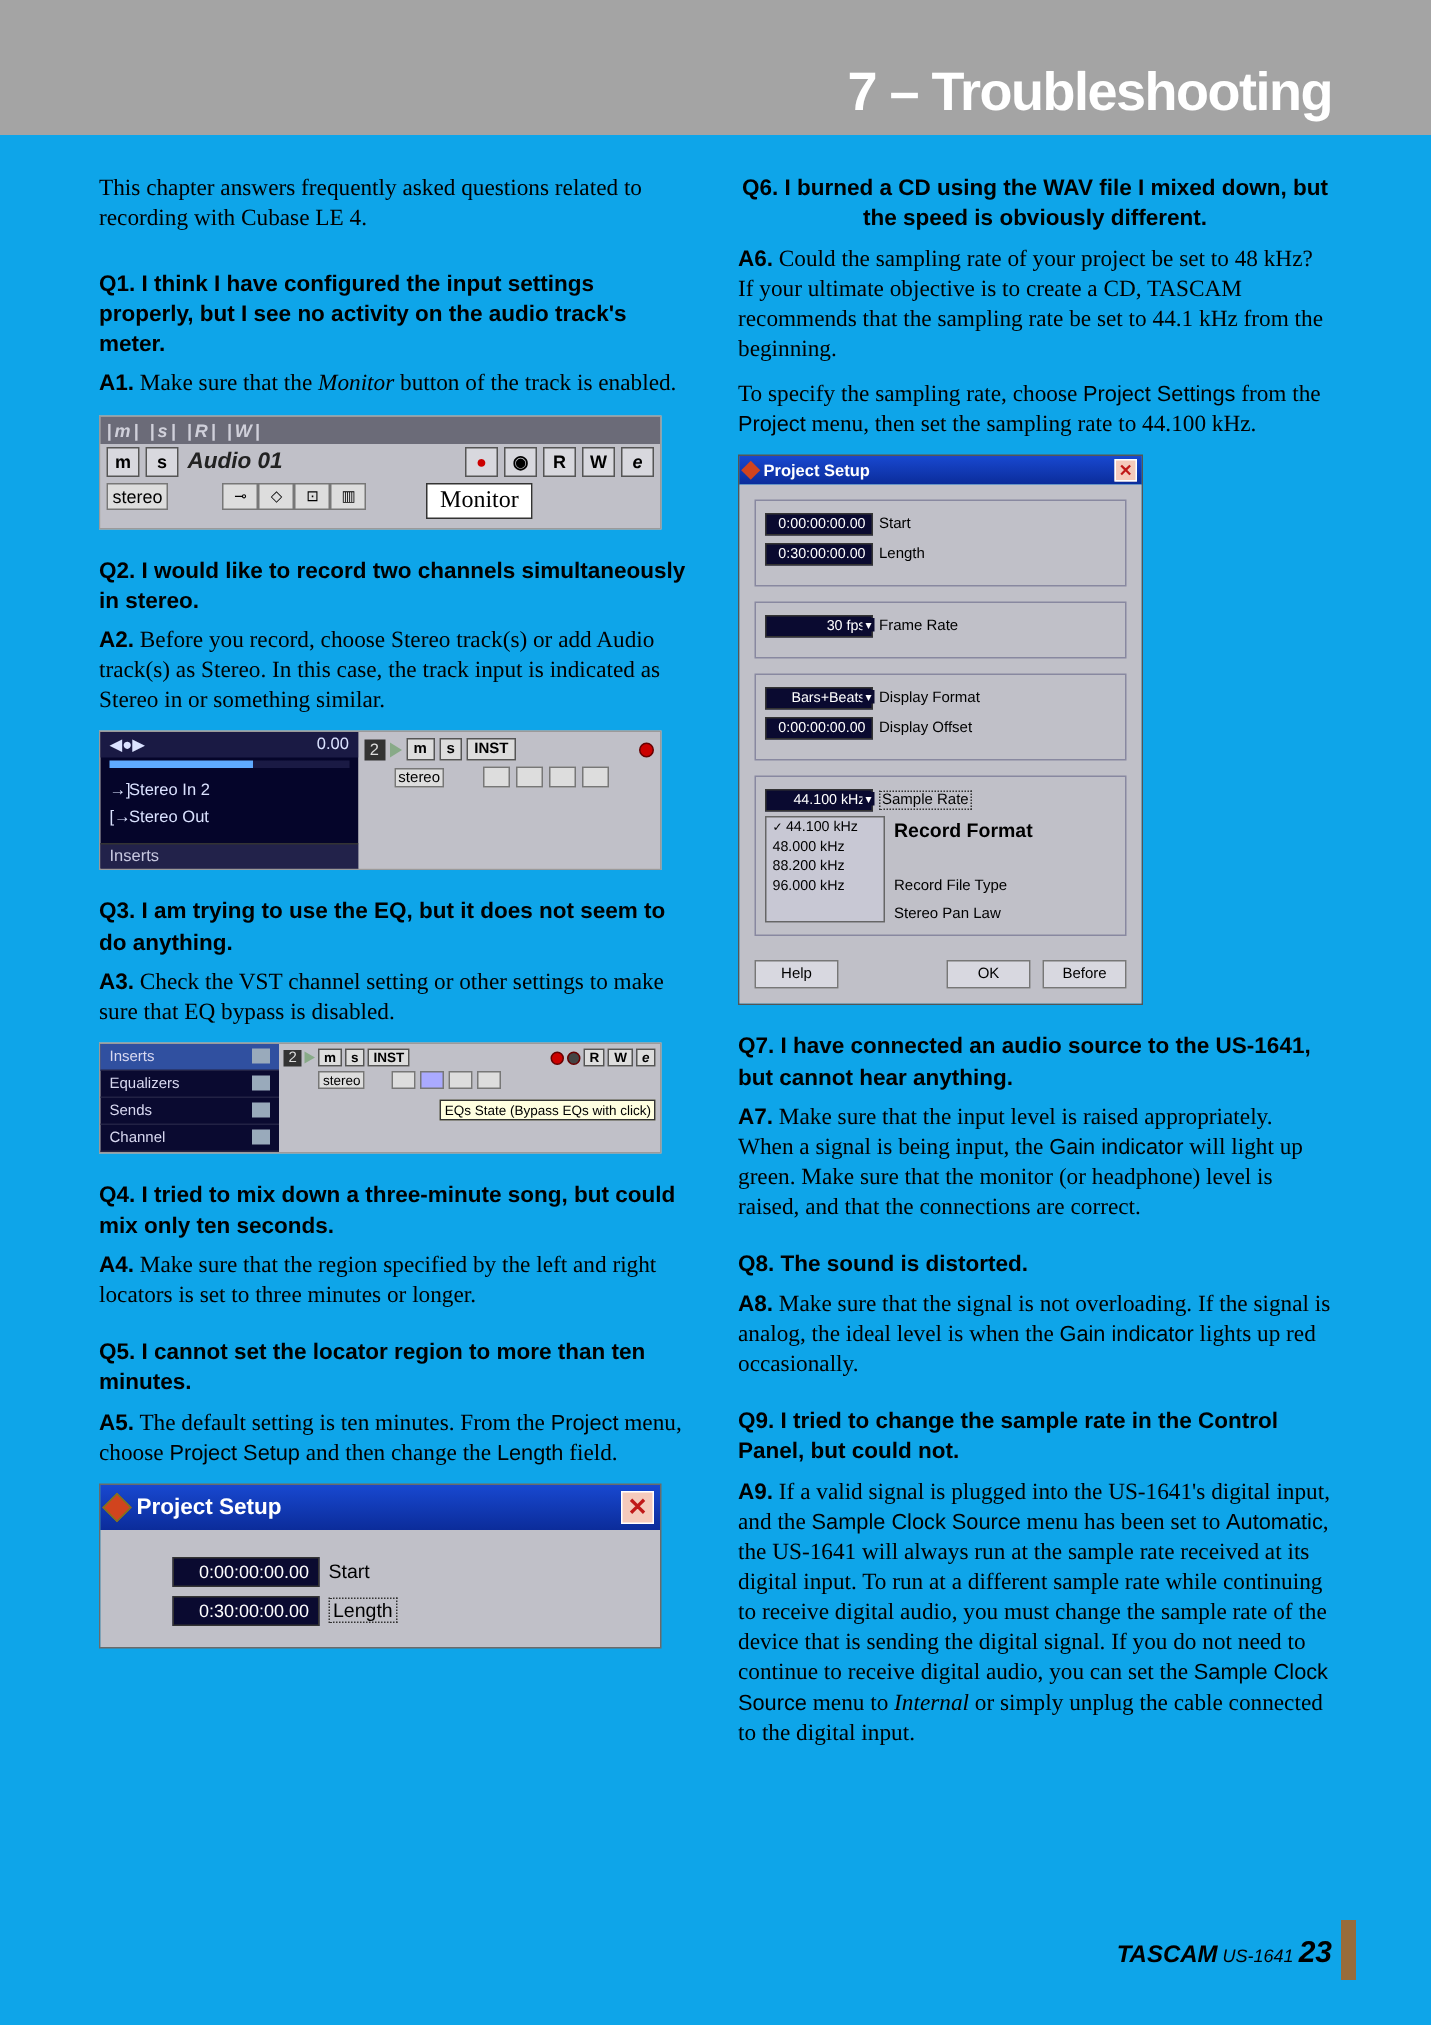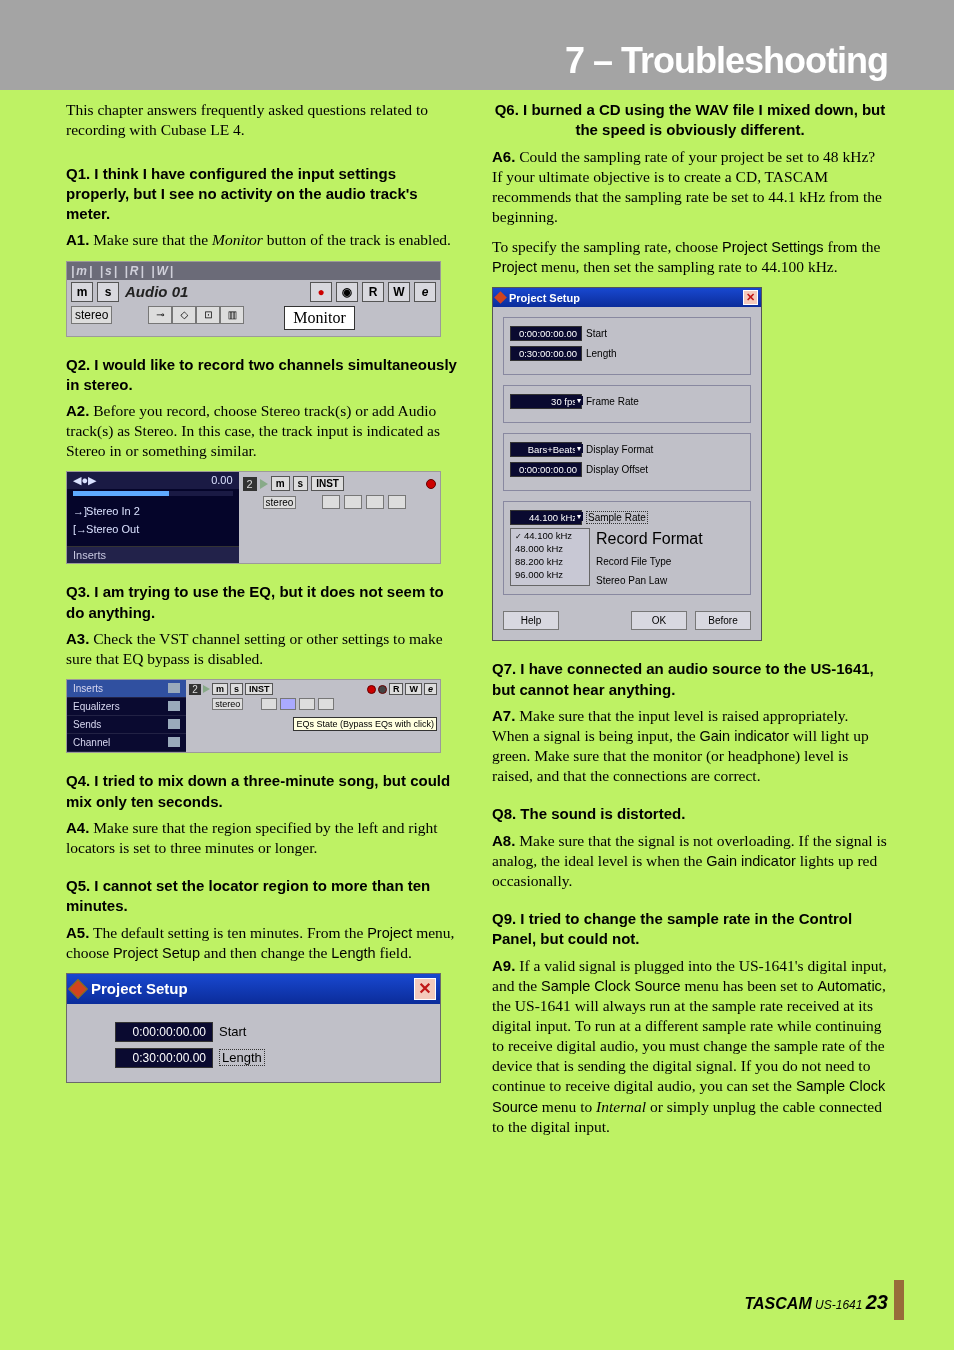--- a/index.html
+++ b/index.html
@@ -6,21 +6,21 @@
   body {
     font-family: "Times New Roman", Times, serif;
     width: 954px;
     height: 1350px;
     background: #fff;
     position: relative;
   }
   .page {
     width: 954px;
     height: 1350px;
-    background: #bef264;
+    background: #0ea5e9;
     position: relative;
     padding: 0;
   }
   .header-band {
     background: #a4a4a4;
     height: 90px;
     width: 100%;
     position: relative;
   }
   .chapter-title {
@@ -28,21 +28,21 @@
     right: 66px;
     bottom: 8px;
     color: #fff;
     font-family: Verdana, Geneva, sans-serif;
     font-weight: 700;
     font-size: 36px;
     letter-spacing: -1px;
   }
   .content {
     display: flex;
-    padding: 10px 66px 0 66px;
+    padding: 26px 66px 0 66px;
     gap: 30px;
   }
   .col {
     width: 50%;
   }
   .intro {
     font-size: 15.5px;
     line-height: 1.28;
     margin-bottom: 24px;
   }
@@ -526,21 +526,21 @@
               <span class="lab boxed">Sample Rate</span>
             </div>
             <div style="display:flex;">
               <div class="dropdown">
                 <div class="sel">44.100 kHz</div>
                 <div>48.000 kHz</div>
                 <div>88.200 kHz</div>
                 <div>96.000 kHz</div>
               </div>
               <div style="margin-left:6px;">
-                <div class="lab" style="font-size:16px;margin-bottom:8px;">Record Format</div>
+                <div class="lab" style="font-size:13px;margin-bottom:24px;font-weight:bold;">Record Format</div>
                 <div class="lab" style="font-size:10px;margin-bottom:8px;">Record File Type</div>
                 <div class="lab" style="font-size:10px;">Stereo Pan Law</div>
               </div>
             </div>
           </div>
           <div class="btnrow">
             <span class="b">Help</span>
             <span style="display:flex;gap:8px;">
               <span class="b">OK</span>
               <span class="b">Before</span>

